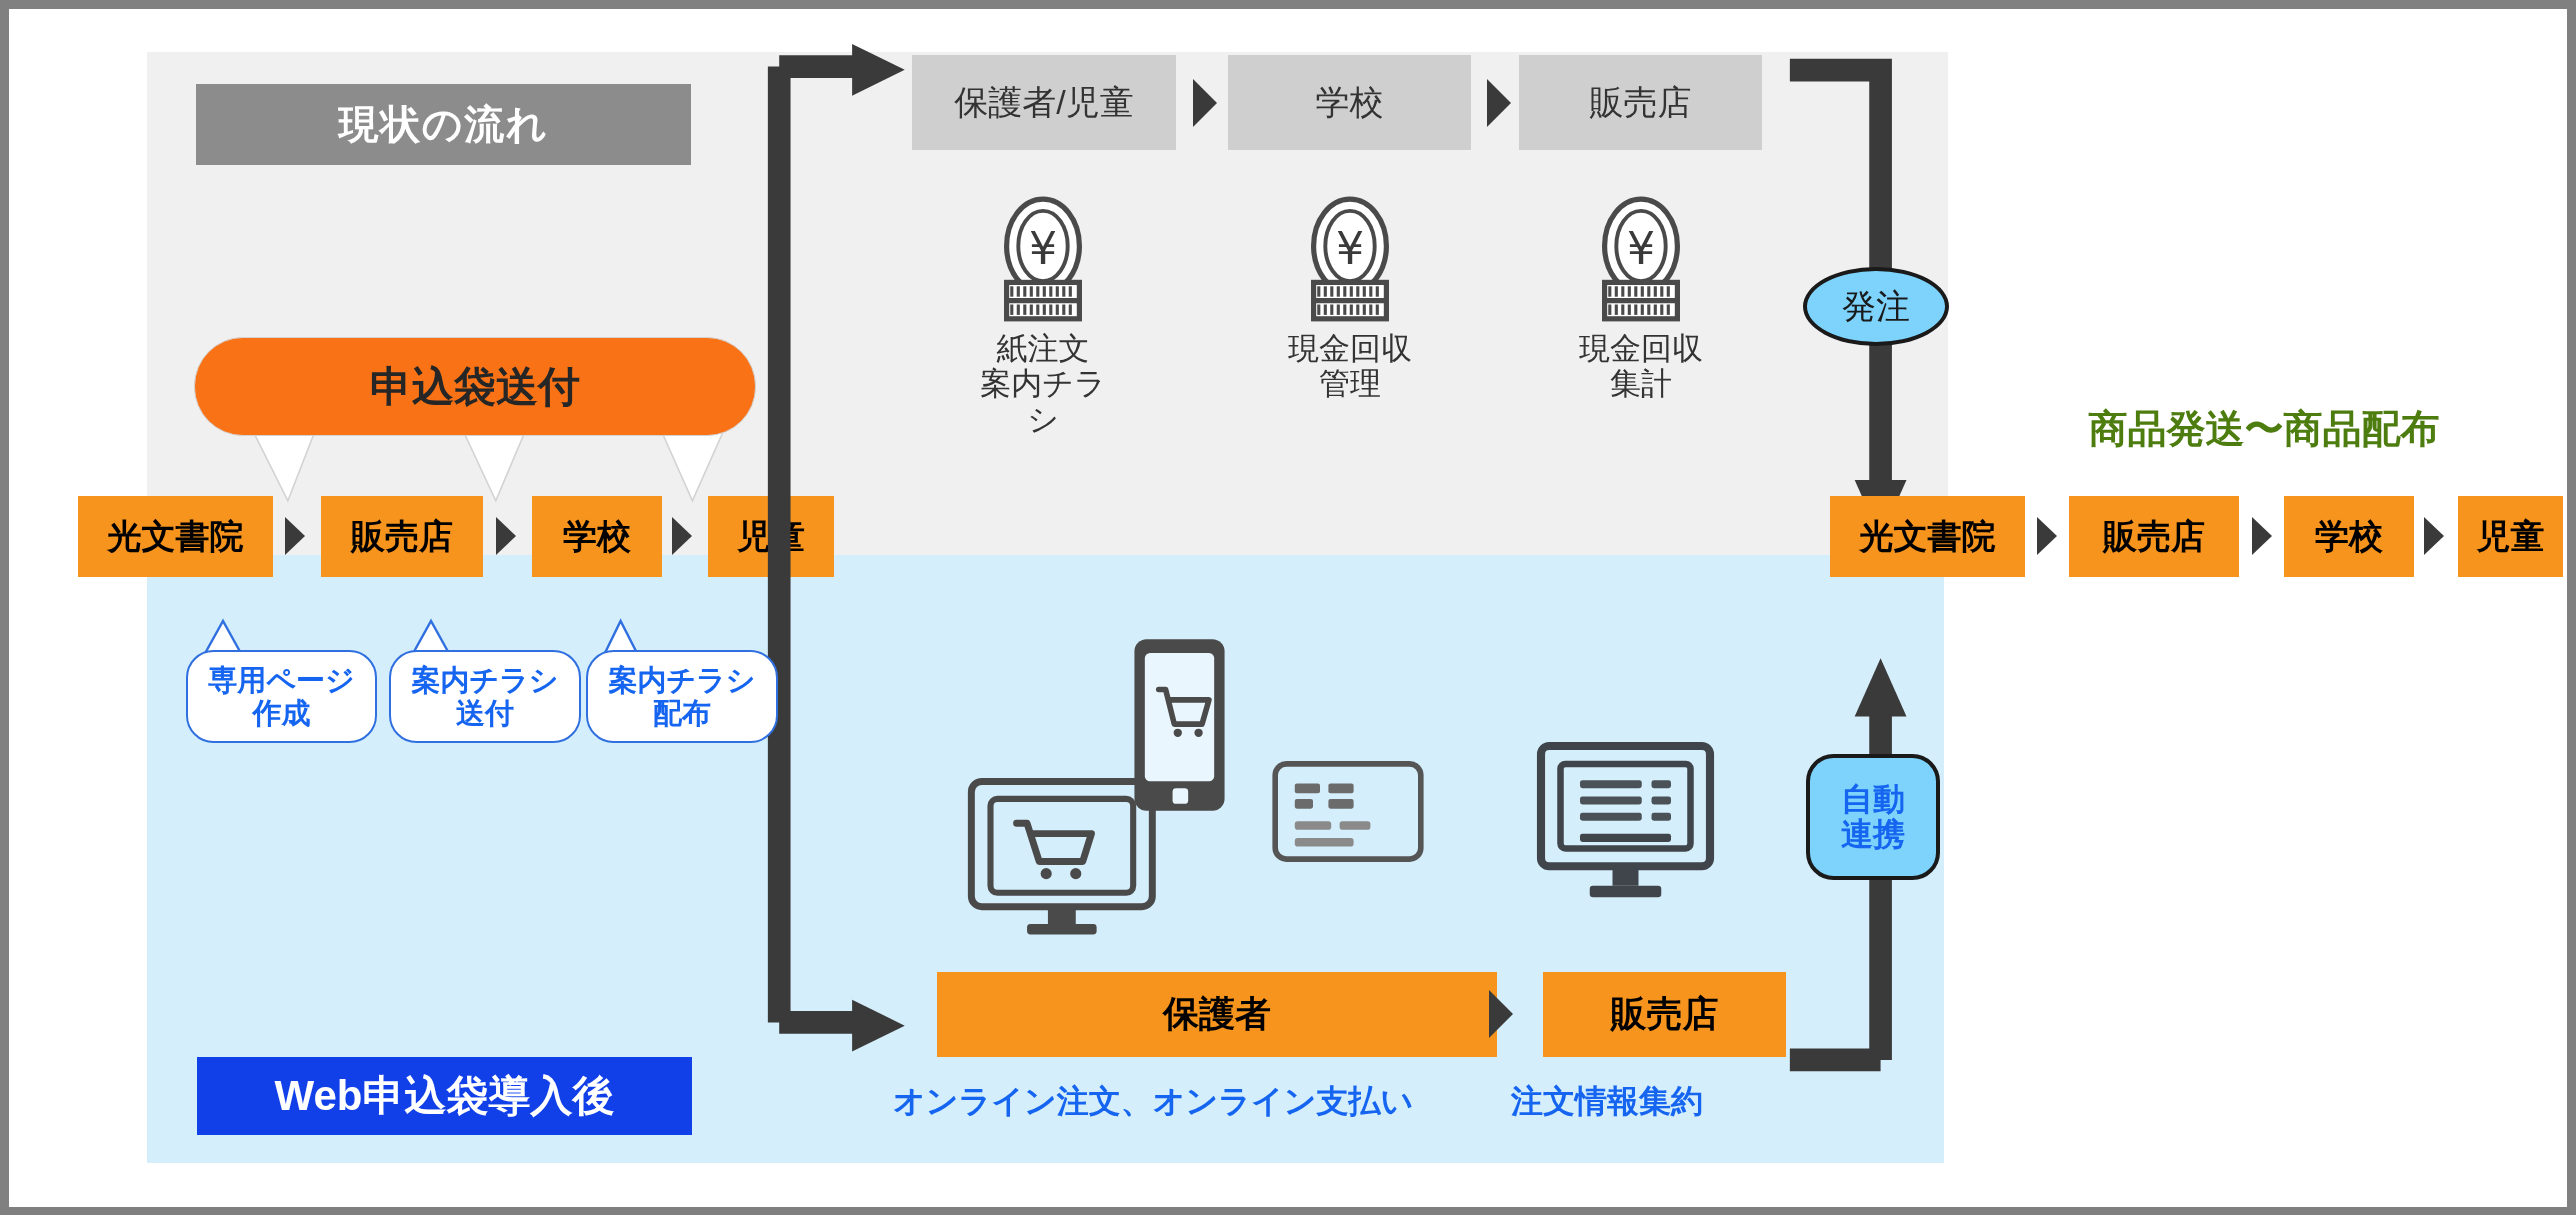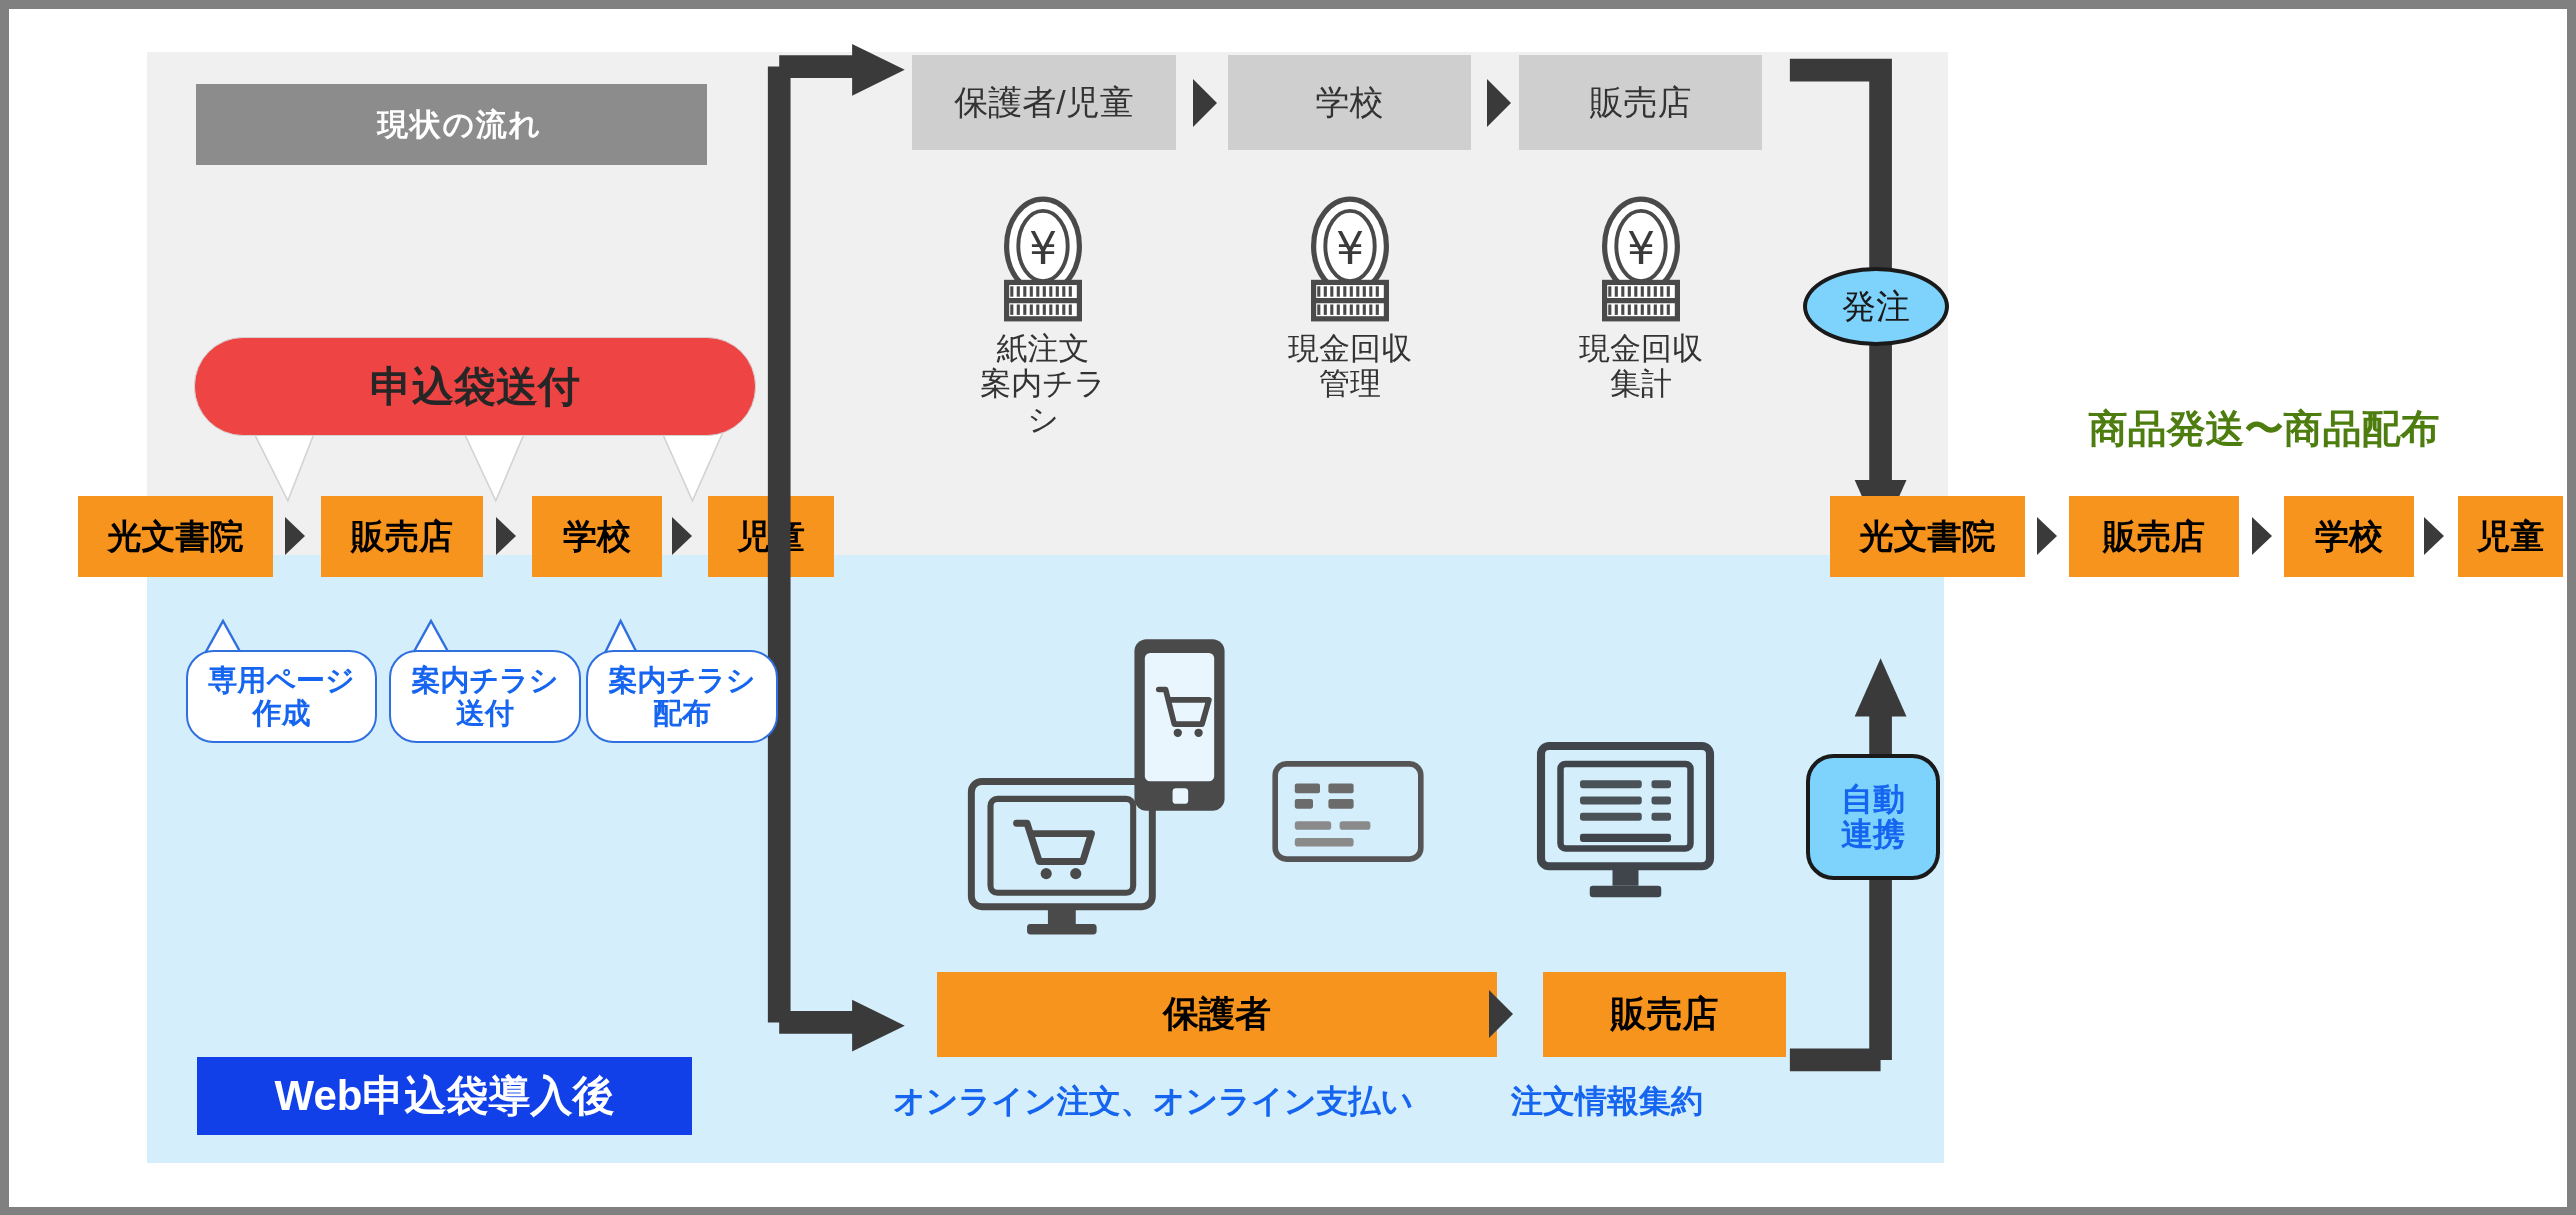--- a/index.html
+++ b/index.html
@@ -6,22 +6,22 @@
   body{font-family:"Liberation Sans","DejaVu Sans",sans-serif;}
   #page{position:relative;width:2576px;height:1216px;background:#ffffff;
         border:9px solid #808080;box-sizing:border-box;overflow:hidden;}
 
   
   .panel-gray{position:absolute;left:138px;top:43px;width:1801px;height:503px;background:#f0f0f0;}
   .panel-blue{position:absolute;left:138px;top:546px;width:1797px;height:608px;background:#d4eefb;}
 
   
   .gray-title{position:absolute;left:187px;top:75px;width:495px;height:81px;background:#8c8c8c;
-      color:#fff;font-weight:bold;font-size:31px;display:flex;align-items:center;justify-content:center;
-      letter-spacing:1.6px;padding-left:16px;}
+      color:#fff;font-weight:bold;font-size:40px;display:flex;align-items:center;justify-content:center;
+      letter-spacing:1.6px;}
   .blue-title{position:absolute;left:188px;top:1048px;width:495px;height:78px;background:#1140e8;
       color:#fff;font-weight:bold;font-size:42px;display:flex;align-items:center;justify-content:center;}
 
   .gbox{position:absolute;background:#cfcfcf;color:#333;font-size:34px;
       display:flex;align-items:center;justify-content:center;}
   .obox{position:absolute;background:#f7941d;color:#000000;font-size:34px;
       display:flex;align-items:center;justify-content:center;font-weight:bold;}
   .obox.big{font-size:36px;margin-left:24px;}
 
   
@@ -32,21 +32,21 @@
   
   .coin-wrap{position:absolute;width:130px;}
   .coin-svg{display:block;margin:0 auto;}
   .coin-label{margin-top:6.5px;text-align:center;font-size:31px;color:#333;line-height:1.15;white-space:pre-line;}
 
   
   .cap-blue{position:absolute;color:#1565f0;font-weight:bold;font-size:32px;}
   .hdr-black{position:absolute;color:#4d7c0f;font-weight:bold;font-size:39px;text-align:center;}
 
   
-  .callout{position:absolute;left:185px;top:328px;width:560px;height:97px;background:#ef4444;
+  .callout{position:absolute;left:185px;top:328px;width:560px;height:97px;background:#f97316;
       border:1.6px solid #d3d3d3;border-radius:49px;display:flex;align-items:center;justify-content:center;
       font-size:42px;font-weight:bold;color:#262626;z-index:5;}
   .tailsvg{position:absolute;left:185px;top:419px;z-index:4;}
 
   
   .bubble{position:absolute;background:#fff;border:2.4px solid #2f6fe0;border-radius:27.6px;
       color:#1565f0;font-weight:bold;font-size:29px;line-height:1.12;text-align:center;
       display:flex;align-items:center;justify-content:center;white-space:pre-line;z-index:5;}
   .bubbletail{position:absolute;z-index:4;}
 

